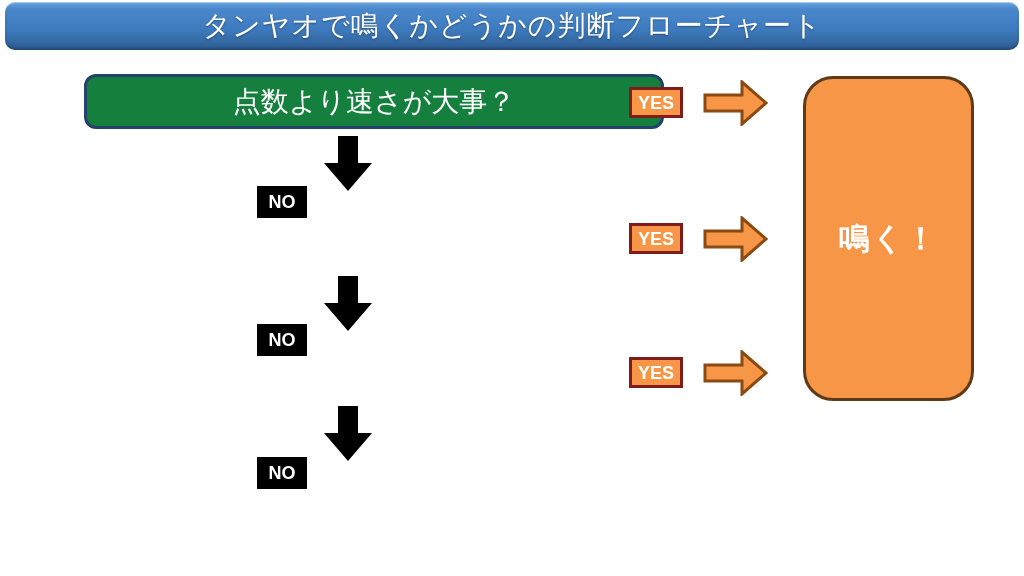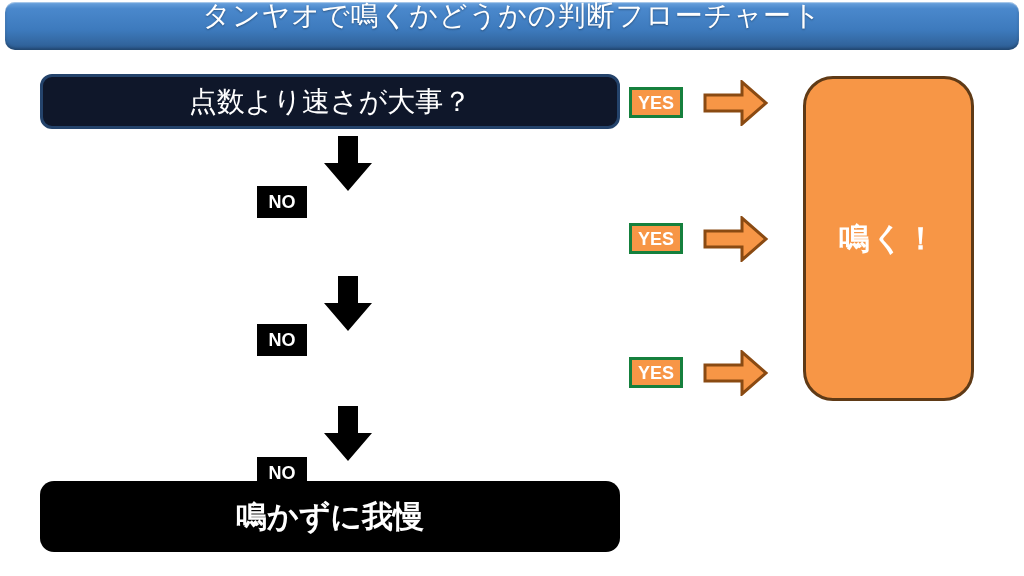--- a/index.html
+++ b/index.html
@@ -6,40 +6,40 @@
   .canvas{
     position:relative;width:1024px;height:576px;overflow:hidden;background:#ffffff;
     font-family:"Liberation Sans","DejaVu Sans",sans-serif;
   }
   
   .title-bar{
     position:absolute;left:5px;top:2px;width:1014px;height:48px;
     border-radius:10px;
     background:linear-gradient(180deg,#6ba3de 0%,#4a88cc 14%,#3d7abd 58%,#356ba6 80%,#2c5c92 100%);
     box-shadow:inset 0 1px 1px rgba(255,255,255,.45), inset 0 -2px 3px rgba(0,0,0,.25);
-    display:flex;justify-content:center;
+    display:flex;align-items:center;justify-content:center;
   }
   .title-bar span{
     color:#ffffff;font-size:28px;letter-spacing:1px;line-height:1;
     text-shadow:0 1px 2px rgba(0,0,0,.35);
   }
   
   .qbox{
     position:absolute;left:40px;width:580px;height:55px;box-sizing:border-box;
     border-radius:12px;border:3px solid #000;
     display:flex;align-items:center;justify-content:center;
   }
   .qbox span{color:#ffffff;font-size:28px;line-height:1;letter-spacing:0px;}
-  .qbox.q1{top:74px;background:#0f172a;border-color:#24436b;}
+  .qbox.q1{top:74px;background:#15803d;border-color:#24436b;margin-left:44px;}
   .qbox.q2{top:210px;background:#c0504d;border-color:#5e2321;}
   .qbox.q3{top:344px;background:#9bbb59;border-color:#4f6228;}
   
   .yes-badge{
     position:absolute;left:629px;width:54px;height:31px;box-sizing:border-box;
-    background:#f79646;border:3px solid #15803d;
+    background:#f79646;border:3px solid #7f1d1d;
     display:flex;align-items:center;justify-content:center;
   }
   .yes-badge span{color:#fff;font-weight:bold;font-size:18px;line-height:1;}
   .yes-badge.y1{top:87px;}
   .yes-badge.y2{top:223px;}
   .yes-badge.y3{top:357px;}
   
   .no-badge{
     position:absolute;left:257px;width:50px;height:32px;
     background:#000000;display:flex;align-items:center;justify-content:center;margin-top:48px;
@@ -118,17 +118,14 @@
   <div class="no-badge n3">
     <span>NO</span>
   </div>
   <svg class="d-arrow d3" viewBox="0 0 52 56">
     <polygon points="16,0 36,0 36,27 50,27 26,55 2,27 16,27" fill="#000000"></polygon>
   </svg>
 
   <div class="call-box">
     <span>鳴く！</span>
   </div>
-  <div class="endure-box">
-    <span>鳴かずに我慢</span>
-  </div>
 
 </div>
 
 </body></html>

